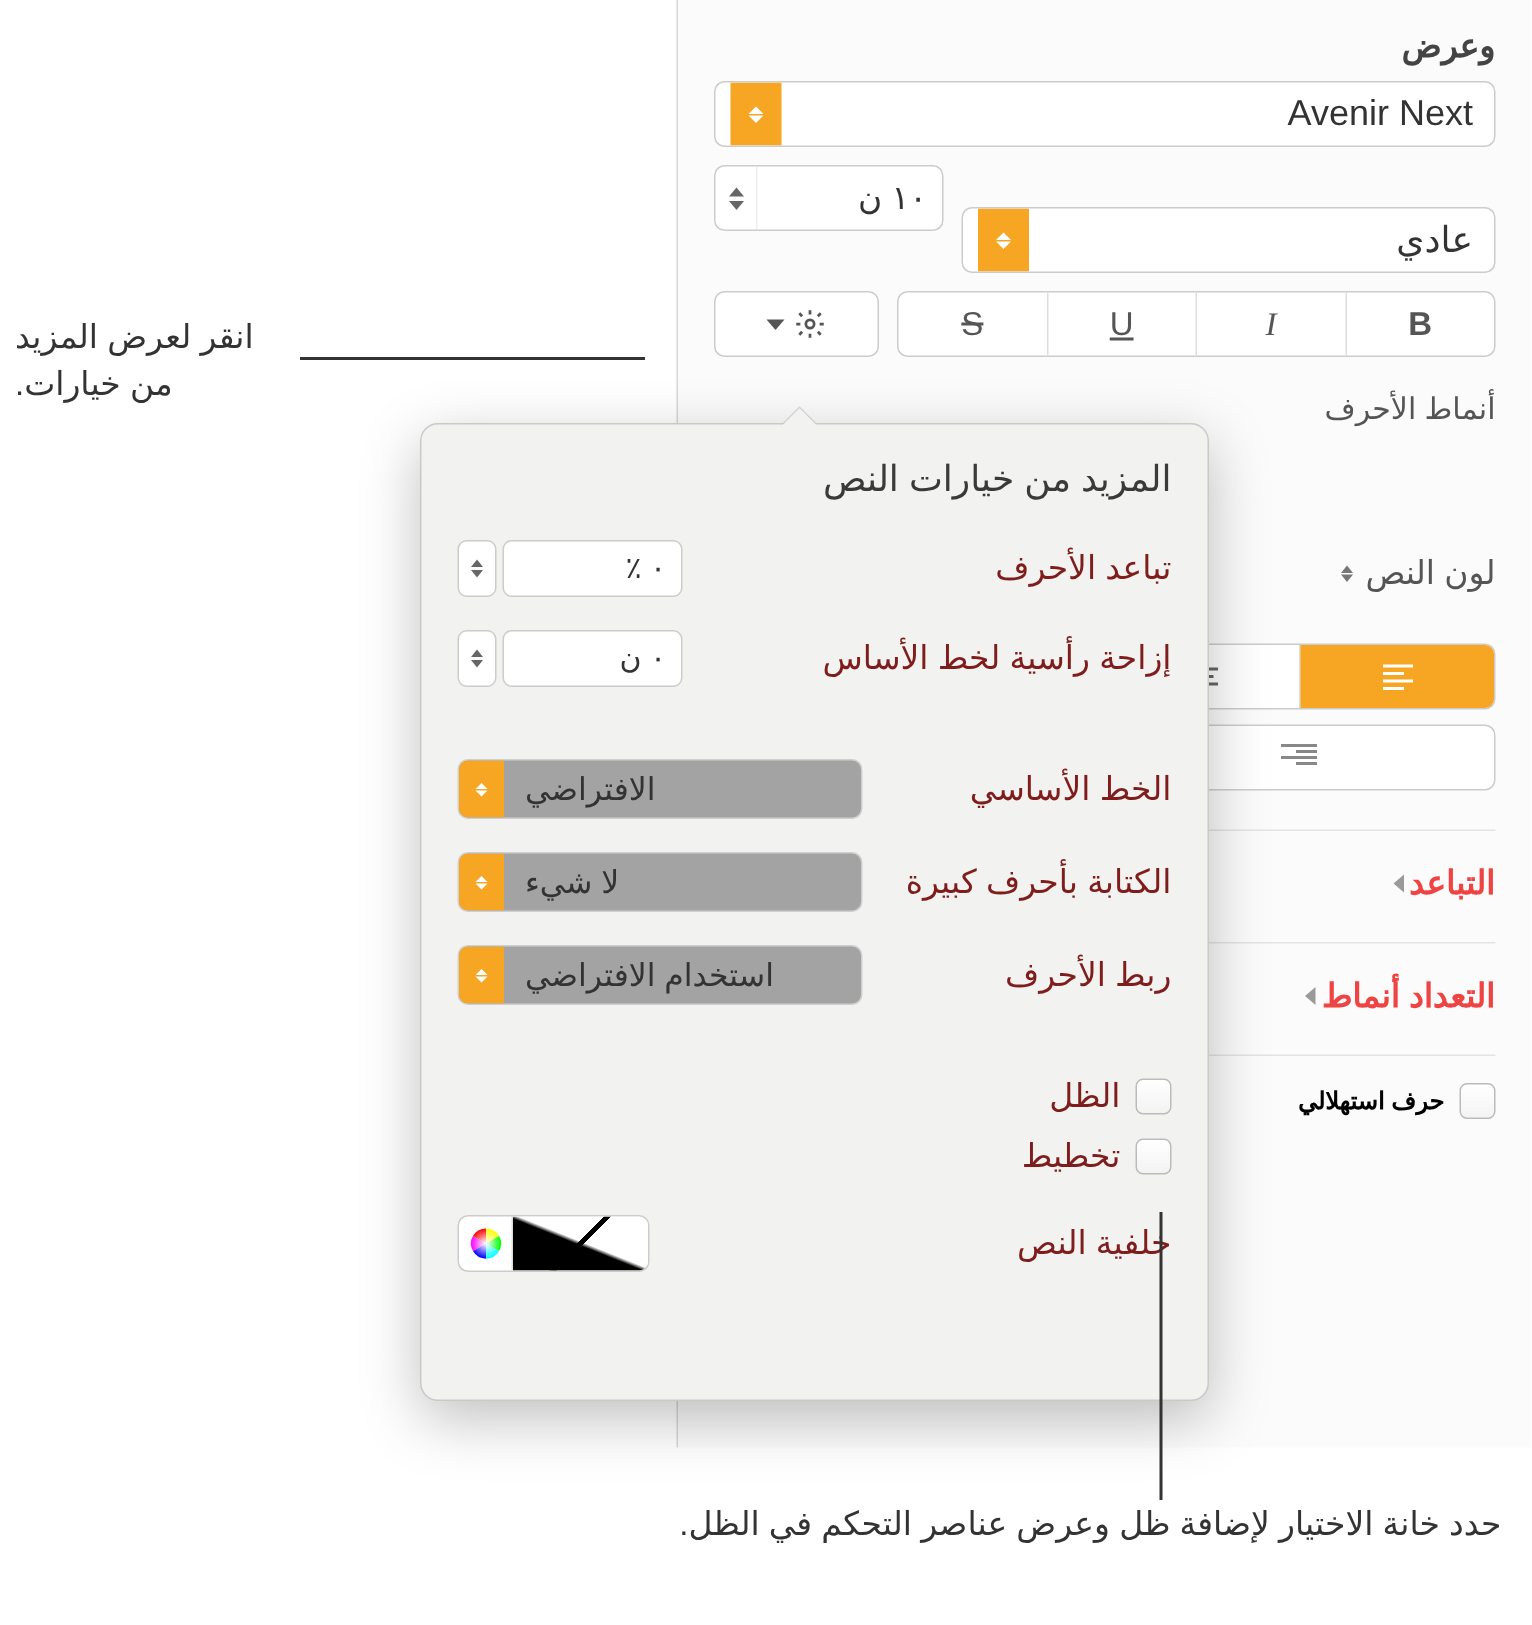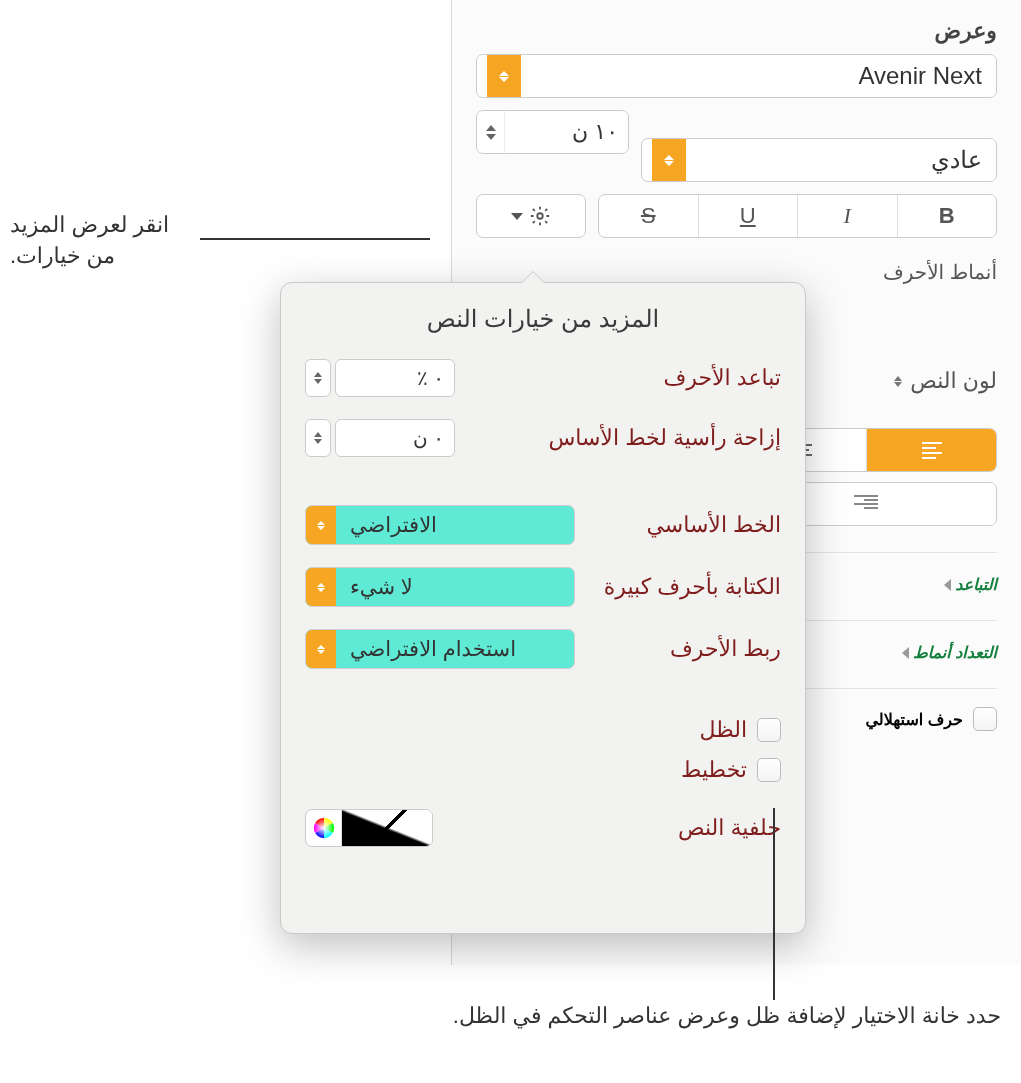--- a/index.html
+++ b/index.html
@@ -159,24 +159,23 @@
   gap: 4px;
   margin-top: 22px;
 }
 .disclosure-row .dchev {
   width: 0; height: 0;
   border-top: 6px solid transparent;
   border-bottom: 6px solid transparent;
   border-right: 7px solid #9a9a9a;
 }
 .disclosure-row .dtitle {
-  font-size: 16px;
-  color: #15803d;
+  font-size: 22px;
+  color: #ef4444;
   font-weight: 600;
-  font-style: italic;
 }
 .text-color-row {
   display: flex;
   align-items: center;
   gap: 8px;
   margin-top: 22px;
 }
 .text-color-row .tclabel {
   font-size: 22px;
   color: #555;
@@ -293,21 +292,21 @@
   top: -11px;
   left: 240px;
   width: 0; height: 0;
   border-left: 12px solid transparent;
   border-right: 12px solid transparent;
   border-bottom: 12px solid #f2f2f0;
   filter: drop-shadow(0 -1px 0 #c9c9c9);
 }
 .pop-title {
   font-size: 24px;
-  text-align: center;
+  text-align: right;
   color: #3a3a3a;
   font-weight: 400;
   margin-bottom: 26px;
 }
 .pop-row {
   display: flex;
   align-items: center;
   justify-content: space-between;
   margin-bottom: 22px;
   gap: 14px;
@@ -351,21 +350,21 @@
   border-left:4px solid transparent;
   border-right:4px solid transparent;
 }
 .num-field .pstep .u{border-bottom:5px solid #666;}
 .num-field .pstep .d{border-top:5px solid #666;}
 .sel-field {
   display:flex;
   align-items:center;
   width: 270px;
   height: 40px;
-  background: #5eead4;
+  background: #a3a3a3;
   border: 1px solid #cfcfcf;
   border-radius: 7px;
   overflow:hidden;
 }
 .sel-field .sval {
   flex:1;
   padding: 0 14px;
   font-size: 21px;
   color: #333;
   text-align: left;

